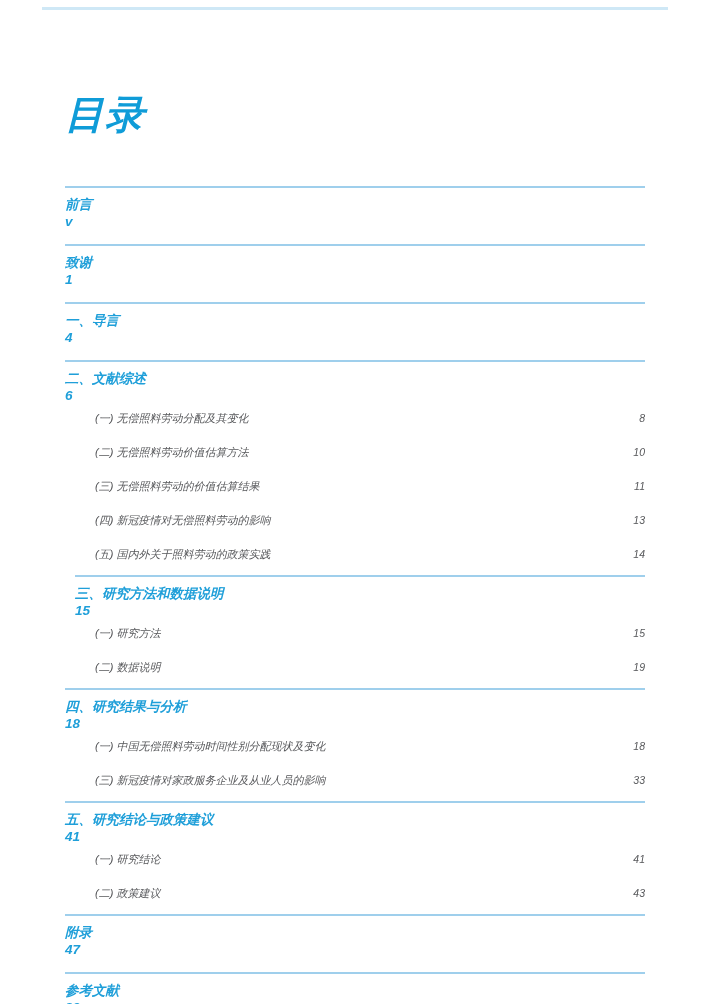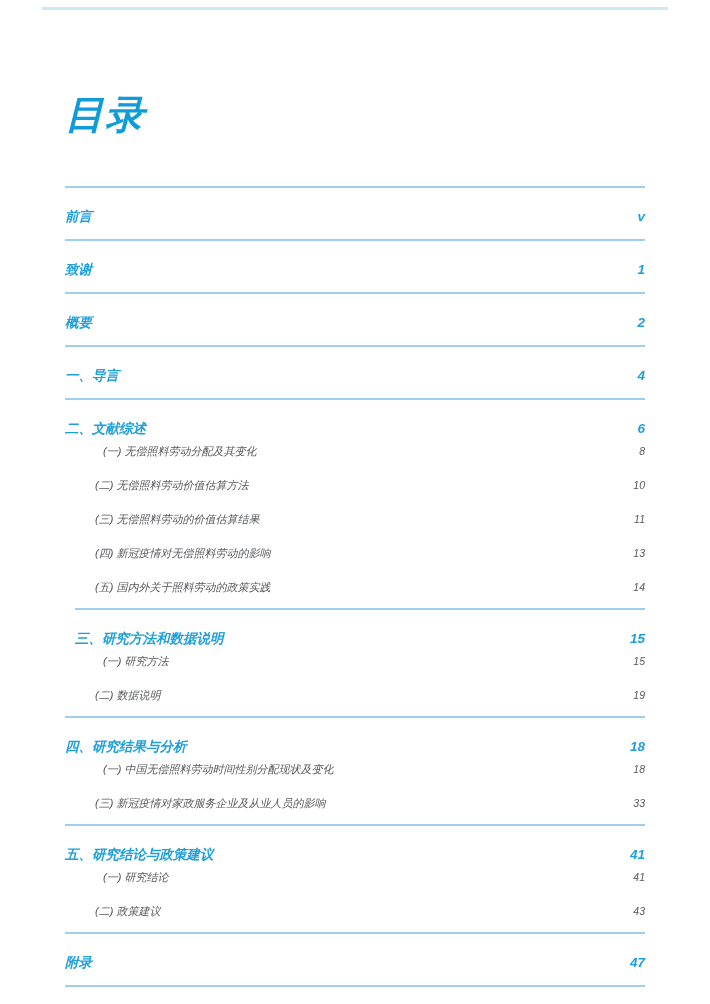--- a/index.html
+++ b/index.html
@@ -32,36 +32,37 @@
     line-height:46px;
     font-weight:700;
     color:var(--title);
     letter-spacing:1px;
   }
   .toc-list{margin-top:48px;}
   .entry{margin-bottom:14px;}
   .rule{height:2px;background:var(--rule);}
   .head-row{
     display:flex;justify-content:space-between;align-items:baseline;
-    padding-top:20px;
+    padding-top:8px;
     font-size:13.5px;line-height:17px;font-weight:700;
     color:var(--accent);
     cursor:pointer;
+    flex-direction:column;
   }
   .entry.indent .rule,
   .entry.indent .head-row{margin-left:10px;}
   .subs{padding-left:30px;margin-bottom:10px;}
   .sub-row{
     display:flex;justify-content:space-between;align-items:baseline;
     margin-top:20px;
     font-size:11px;line-height:14px;
     color:var(--subtext);
     cursor:pointer;
   }
-  .sub-row:first-child{margin-top:7px;margin-left:8px;}
+  .sub-row:first-child{margin-top:7px;}
   .sub-page{font-size:10.5px;}
   .head-page{font-weight:700;}
 </style>
 </head>
 <body>
 
 <div class="top-line"></div>
 
 <div class="toc">
   <div class="page-title">目录</div>
@@ -72,28 +73,20 @@
       <span class="head-label">前言</span>
       <span class="head-page">v</span>
     </div>
 
   </div>
       <div class="entry">
     <div class="rule"></div>
     <div class="head-row">
       <span class="head-label">致谢</span>
       <span class="head-page">1</span>
-    </div>
-
-  </div>
-      <div class="entry">
-    <div class="rule"></div>
-    <div class="head-row">
-      <span class="head-label">概要</span>
-      <span class="head-page">2</span>
     </div>
 
   </div>
       <div class="entry">
     <div class="rule"></div>
     <div class="head-row">
       <span class="head-label">一、导言</span>
       <span class="head-page">4</span>
     </div>
 

